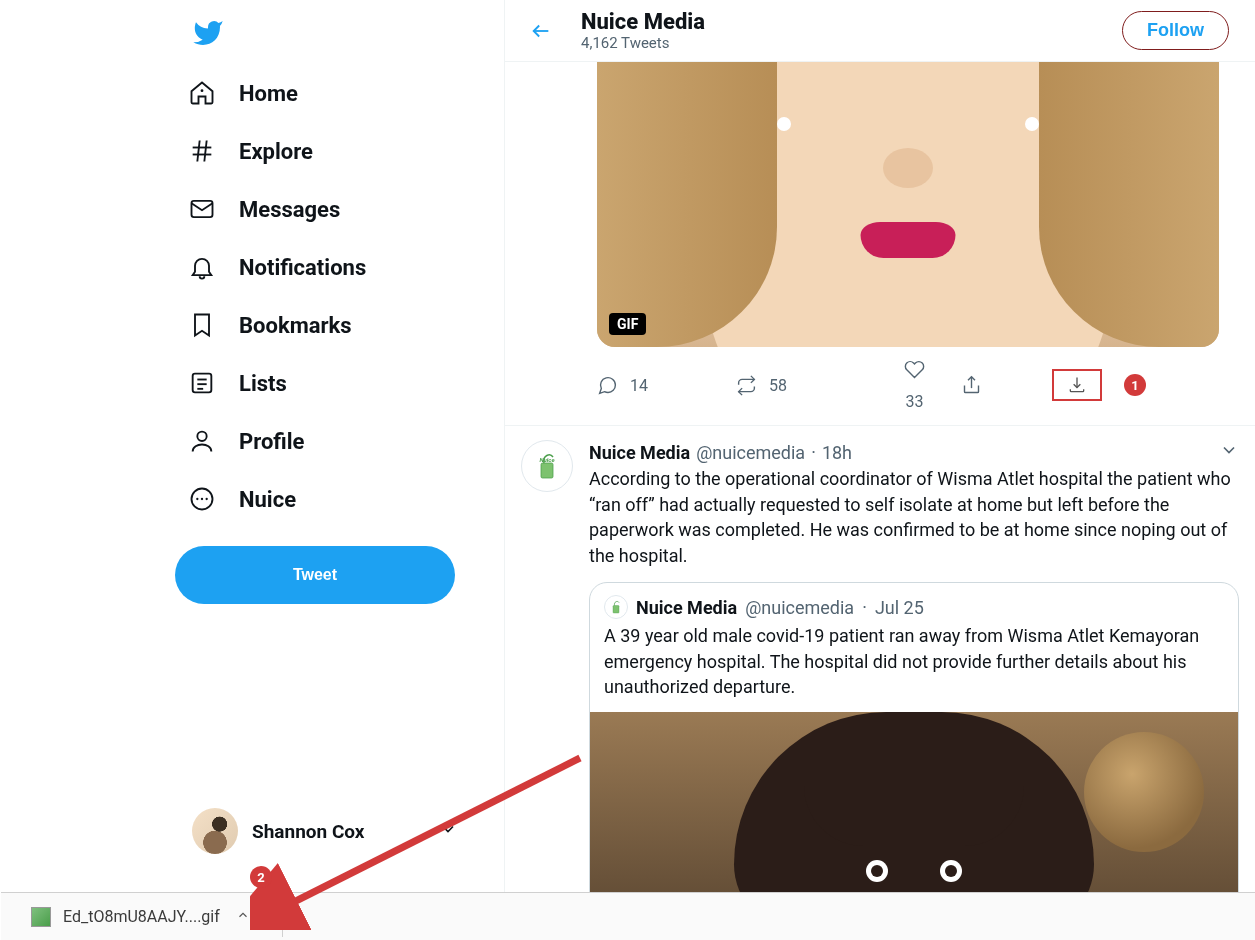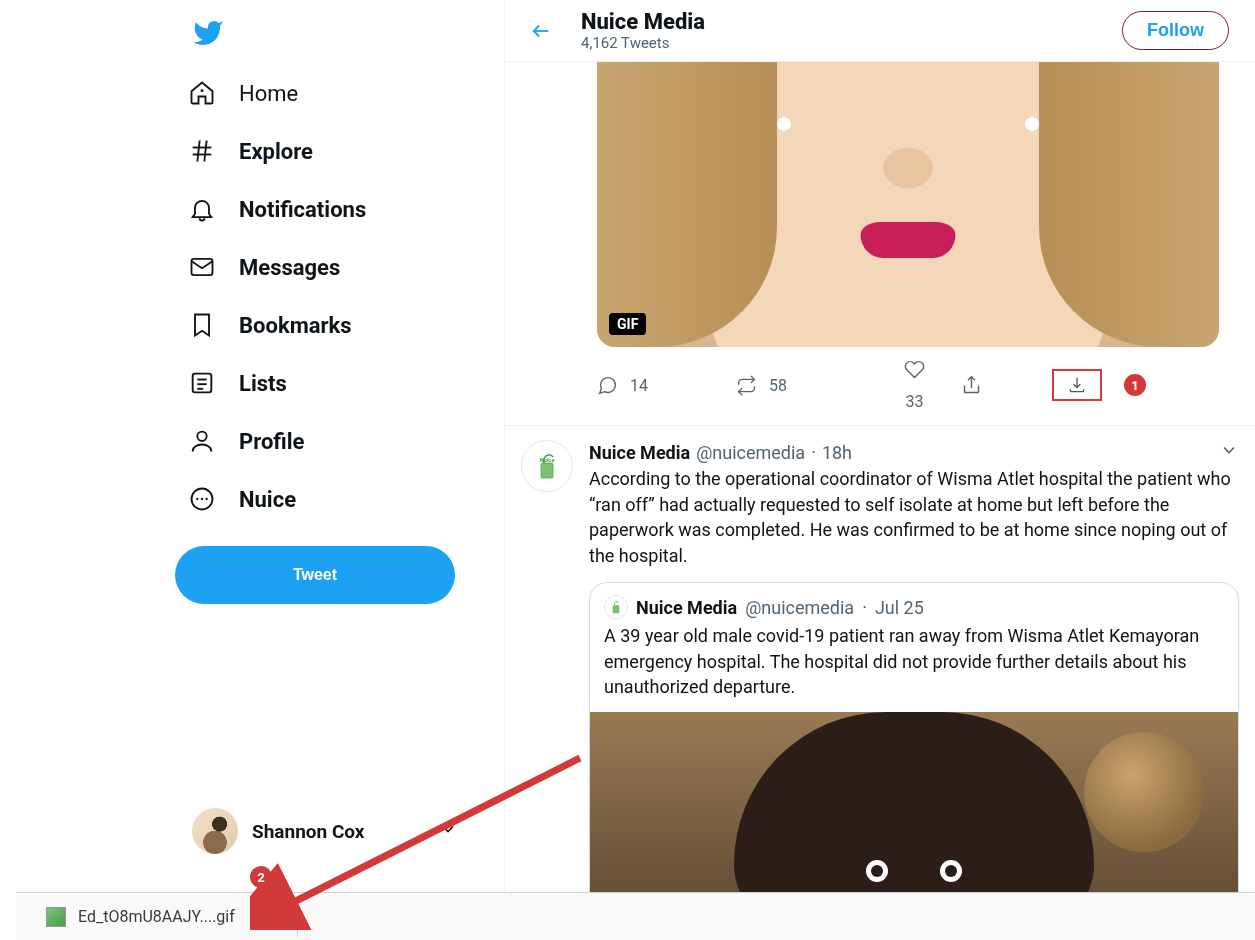--- a/index.html
+++ b/index.html
@@ -36,21 +36,21 @@
   .nav-item {
     display: flex; align-items: center;
     padding: 14px 12px;
     cursor: pointer;
     border-radius: 9999px;
     width: fit-content;
   }
   .nav-item .icon { width: 30px; height: 30px; display:flex;align-items:center;justify-content:center; }
   .nav-item .icon svg { width: 28px; height: 28px; fill: none; stroke: #0f1419; stroke-width: 1.6; }
   .nav-item .label { font-size: 22px; font-weight: 700; margin-left: 22px; color: #0f1419; }
-  .nav-item.home .label { font-weight: 400; }
+  .nav-item.home .label { font-weight: 700; }
   .tweet-btn {
     margin-top: 18px;
     margin-left: 0;
     width: 280px;
     height: 58px;
     background: #1da1f2;
     color: #fff;
     border: none;
     border-radius: 9999px;
     font-size: 16px;
@@ -182,21 +182,21 @@
   .qmedia{height:202px;background:linear-gradient(180deg,#9a7a54,#5f4a34);position:relative;overflow:hidden;}
   .qmedia .person{position:absolute;left:50%;top:22px;transform:translateX(-50%);width:320px;height:320px;background:#e9cbb0;border-radius:50%;}
   .qmedia .hair{position:absolute;left:50%;top:0;transform:translateX(-50%);width:360px;height:220px;background:#2b1d18;border-radius:180px 180px 80px 80px;}
   .qmedia .bangs{position:absolute;left:50%;top:74px;transform:translateX(-50%);width:220px;height:60px;background:#2b1d18;border-radius:0 0 110px 110px;}
   .qmedia .eyeL{position:absolute;left:calc(50% - 48px);top:148px;width:22px;height:22px;background:#fff;border-radius:50%;}
   .qmedia .eyeR{position:absolute;left:calc(50% + 26px);top:148px;width:22px;height:22px;background:#fff;border-radius:50%;}
   .qmedia .eyeL::after,.qmedia .eyeR::after{content:"";position:absolute;left:5px;top:5px;width:12px;height:12px;background:#2b1d18;border-radius:50%;}
   .qmedia .globe{position:absolute;right:34px;top:20px;width:120px;height:120px;border-radius:50%;background:radial-gradient(circle at 40% 35%, #c9a46d, #8b6a3f 70%);}
   
   .dlbar {
-    position:absolute;left:16px;right:0;bottom:0;height:48px;
+    position:absolute;left:1px;right:0;bottom:0;height:48px;
     border-top:1px solid #d0d0d0;background:#fafafa;
     display:flex;align-items:center;padding:0 20px;
   }
   .dlitem{display:flex;align-items:center;gap:12px;font-size:16px;color:#3b3b3b;border:0px solid #ccc;padding:6px 10px;border-radius:4px;cursor:pointer;}
   .filethumb{width:20px;height:20px;background:linear-gradient(135deg,#7fc07f,#4a9e4a);border:1px solid #999;}
   .dlitem .chev{margin-left:4px;}
   .dlbar .sep{width:1px;height:40px;background:#d0d0d0;margin-left:22px;}
   .badge2{
     position:absolute;left:250px;bottom:52px;
     width:22px;height:22px;border-radius:50%;
@@ -233,34 +233,34 @@
             <line x1="4" y1="15" x2="20" y2="15"></line>
             <line x1="10" y1="3" x2="8" y2="21"></line>
             <line x1="16" y1="3" x2="14" y2="21"></line>
           </svg>
         </span>
       <span class="label">Explore</span>
     </div>
     <div class="nav-item">
       <span class="icon">
           <svg viewBox="0 0 24 24">
+            <rect x="3" y="5" width="18" height="14" rx="2"></rect>
+            <path d="M3 7l9 6 9-6"></path>
+          </svg>
+        </span>
+      <span class="label">Messages</span>
+    </div>
+    <div class="nav-item">
+      <span class="icon">
+          <svg viewBox="0 0 24 24">
             <path d="M18 16v-5a6 6 0 1 0-12 0v5l-2 3h16z"></path>
             <path d="M10 20a2 2 0 0 0 4 0"></path>
           </svg>
         </span>
       <span class="label">Notifications</span>
-    </div>
-    <div class="nav-item">
-      <span class="icon">
-          <svg viewBox="0 0 24 24">
-            <rect x="3" y="5" width="18" height="14" rx="2"></rect>
-            <path d="M3 7l9 6 9-6"></path>
-          </svg>
-        </span>
-      <span class="label">Messages</span>
     </div>
     <div class="nav-item">
       <span class="icon">
           <svg viewBox="0 0 24 24">
             <path d="M6 3h12v18l-6-4-6 4z"></path>
           </svg>
         </span>
       <span class="label">Bookmarks</span>
     </div>
     <div class="nav-item">

